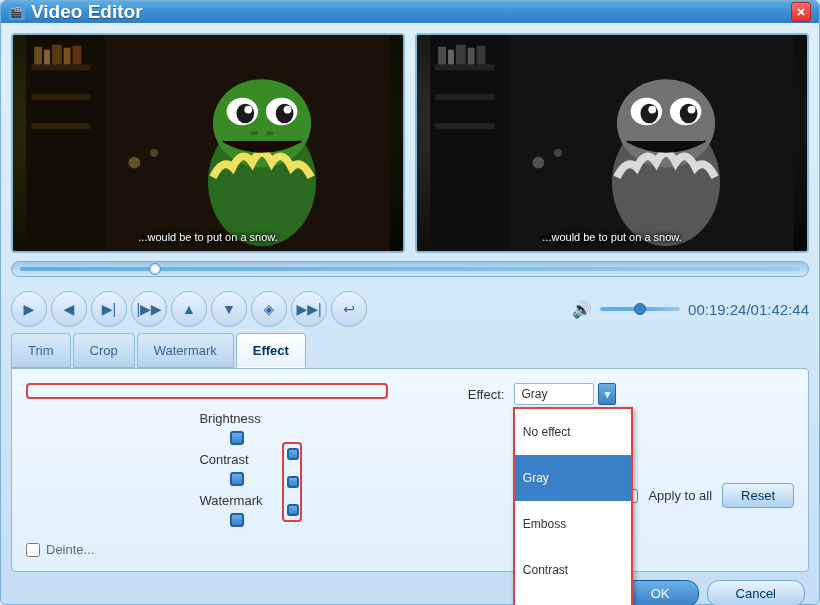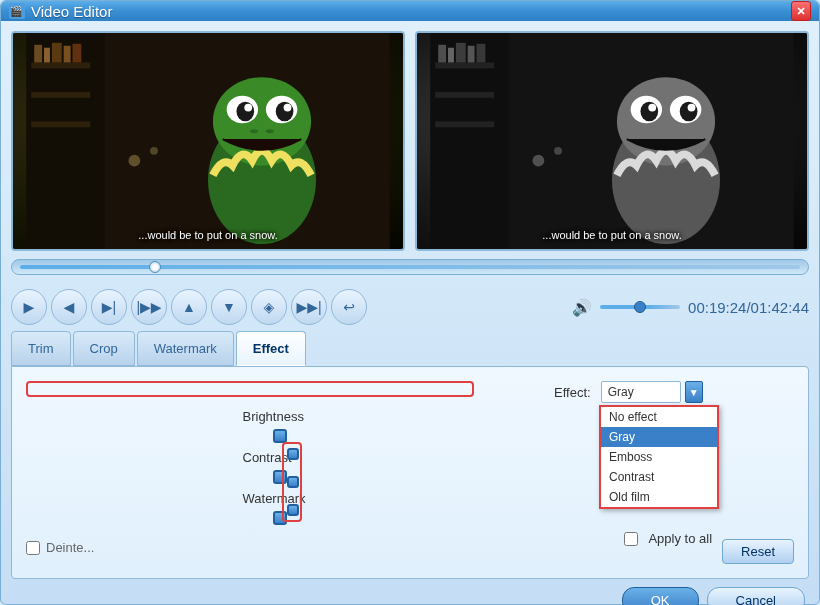--- a/index.html
+++ b/index.html
@@ -36,22 +36,22 @@
       background: #4a9de0;
       border-radius: 2px;
       display: flex;
       align-items: center;
       justify-content: center;
       font-size: 10px;
       color: white;
     }
     .title-text {
       color: white;
-      font-size: 15px;
-      font-weight: normal;
+      font-size: 19px;
+      font-weight: bold;
       flex: 1;
       text-shadow: 0 1px 1px rgba(0,0,0,0.4);
     }
     .title-close {
       width: 20px;
       height: 20px;
       background: linear-gradient(180deg, #f87070 0%, #e03030 100%);
       border: 1px solid #c02020;
       border-radius: 3px;
       display: flex;
@@ -297,39 +297,38 @@
       position: absolute;
       top: 24px;
       left: 45px;
       background: white;
       border: 2px solid #e04040;
       min-width: 120px;
       z-index: 100;
       box-shadow: 2px 2px 5px rgba(0,0,0,0.3);
     }
     .dropdown-item {
-      padding: 3px 8px;
+      padding: 16px 8px;
       cursor: pointer;
       font-size: 12px;
       color: #333;
     }
     .dropdown-item.selected {
       background: #3a80c8;
       color: white;
     }
     .apply-label { color: #333; font-size: 13px; }
     .reset-btn {
       padding: 4px 18px;
       background: linear-gradient(180deg, #e8f4ff 0%, #b0d0f0 100%);
       border: 1px solid #70a8d0;
       border-radius: 4px;
       color: #003366;
       cursor: pointer;
       font-size: 13px;
-      margin-top: 26px;
     }
     .apply-reset-row {
       display: flex;
       align-items: center;
       gap: 10px;
     }
     .footer-buttons {
       display: flex;
       justify-content: flex-end;
       gap: 8px;
@@ -523,21 +522,21 @@
             <span>Deinte...</span>
           </div>
         </div>
 
         <div style="position:absolute;left:282px;top:442px;width:20px;height:80px;border:2px solid #e04040;border-radius:4px;pointer-events:none">
           <div style="position:absolute;left:3px;top:4px;width:12px;height:12px;background:linear-gradient(180deg,#6ab0e8,#3a80c8);border:2px solid #2060a0;border-radius:3px"></div>
           <div style="position:absolute;left:3px;top:32px;width:12px;height:12px;background:linear-gradient(180deg,#6ab0e8,#3a80c8);border:2px solid #2060a0;border-radius:3px"></div>
           <div style="position:absolute;left:3px;top:60px;width:12px;height:12px;background:linear-gradient(180deg,#6ab0e8,#3a80c8);border:2px solid #2060a0;border-radius:3px"></div>
         </div>
 
-        <div style="display:flex;flex-direction:column;gap:8px;min-width:240px;align-items:flex-start">
+        <div style="display:flex;flex-direction:row;gap:8px;min-width:240px;align-items:flex-start">
 
           <div class="effect-area">
             <span class="effect-label">Effect:</span>
             <div class="effect-dropdown-btn">
               <div class="effect-select-box">
                 <span>Gray</span>
               </div>
               <div class="effect-dropdown-arrow">▼</div>
             </div>
 

